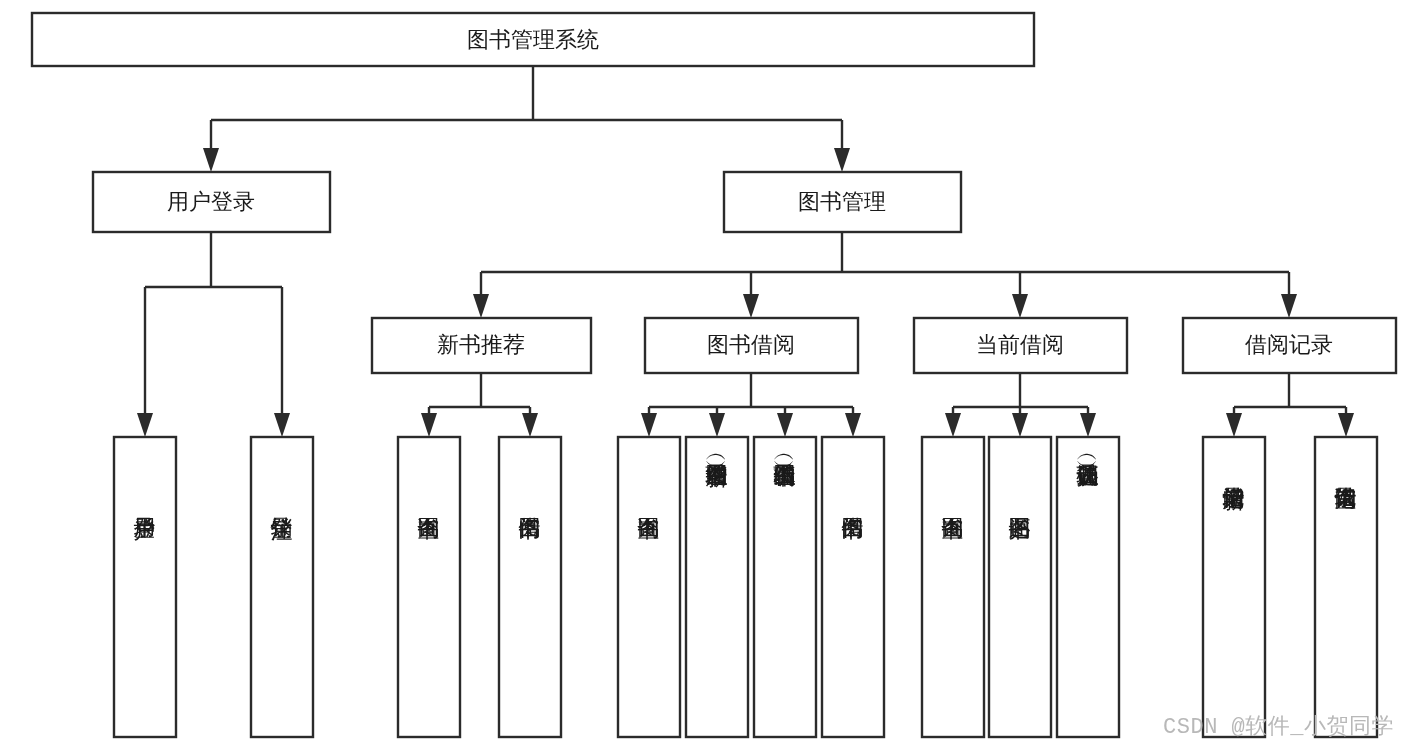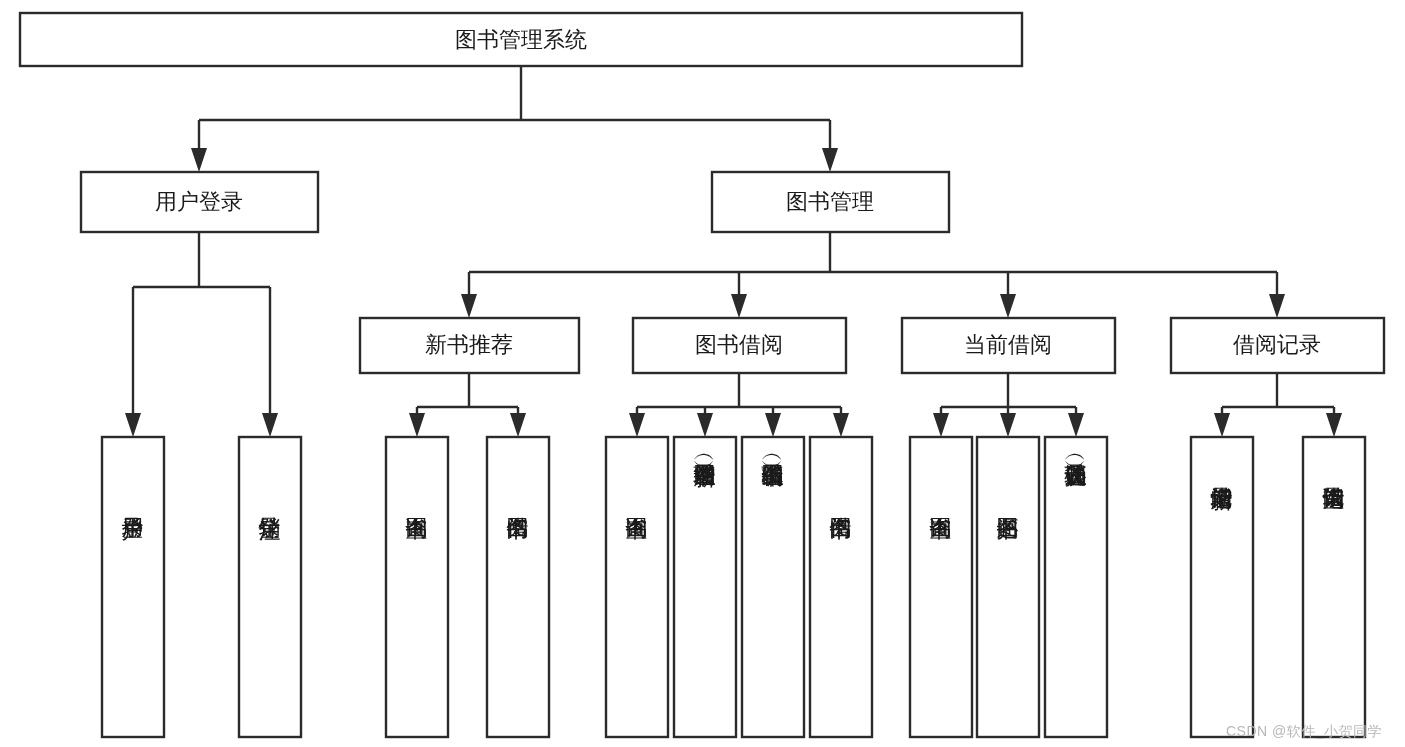--- a/index.html
+++ b/index.html
@@ -12,20 +12,21 @@
     width: 1405px;
     height: 747px;
     font-family: "Liberation Sans", "DejaVu Sans", sans-serif;
     overflow: hidden;
     position: relative;
   }
   #diagram-root {
     position: relative;
     width: 1390px;
     height: 747px;
+    margin-left: 12px;
   }
   svg#tree-svg {
     position: absolute;
     left: 0;
     top: 0;
     width: 1405px;
     height: 747px;
     display: block;
   }
   .node-box {
@@ -55,22 +56,22 @@
     font-size: 22px;
     fill: #1a1a1a;
     writing-mode: vertical-rl;
     text-orientation: upright;
     text-anchor: middle;
   }
   .watermark-text {
     position: absolute;
     right: 8px;
     bottom: 6px;
-    font-family: Liberation Sans, sans-serif;
-    font-size: 14px;
+    font-family: Liberation Mono, monospace;
+    font-size: 22px;
     color: #b8b8b8;
     letter-spacing: 0.5px;
     white-space: nowrap;
     user-select: none;
   }
 </style>
 </head>
 <body>
 
 <div id="diagram-root">

